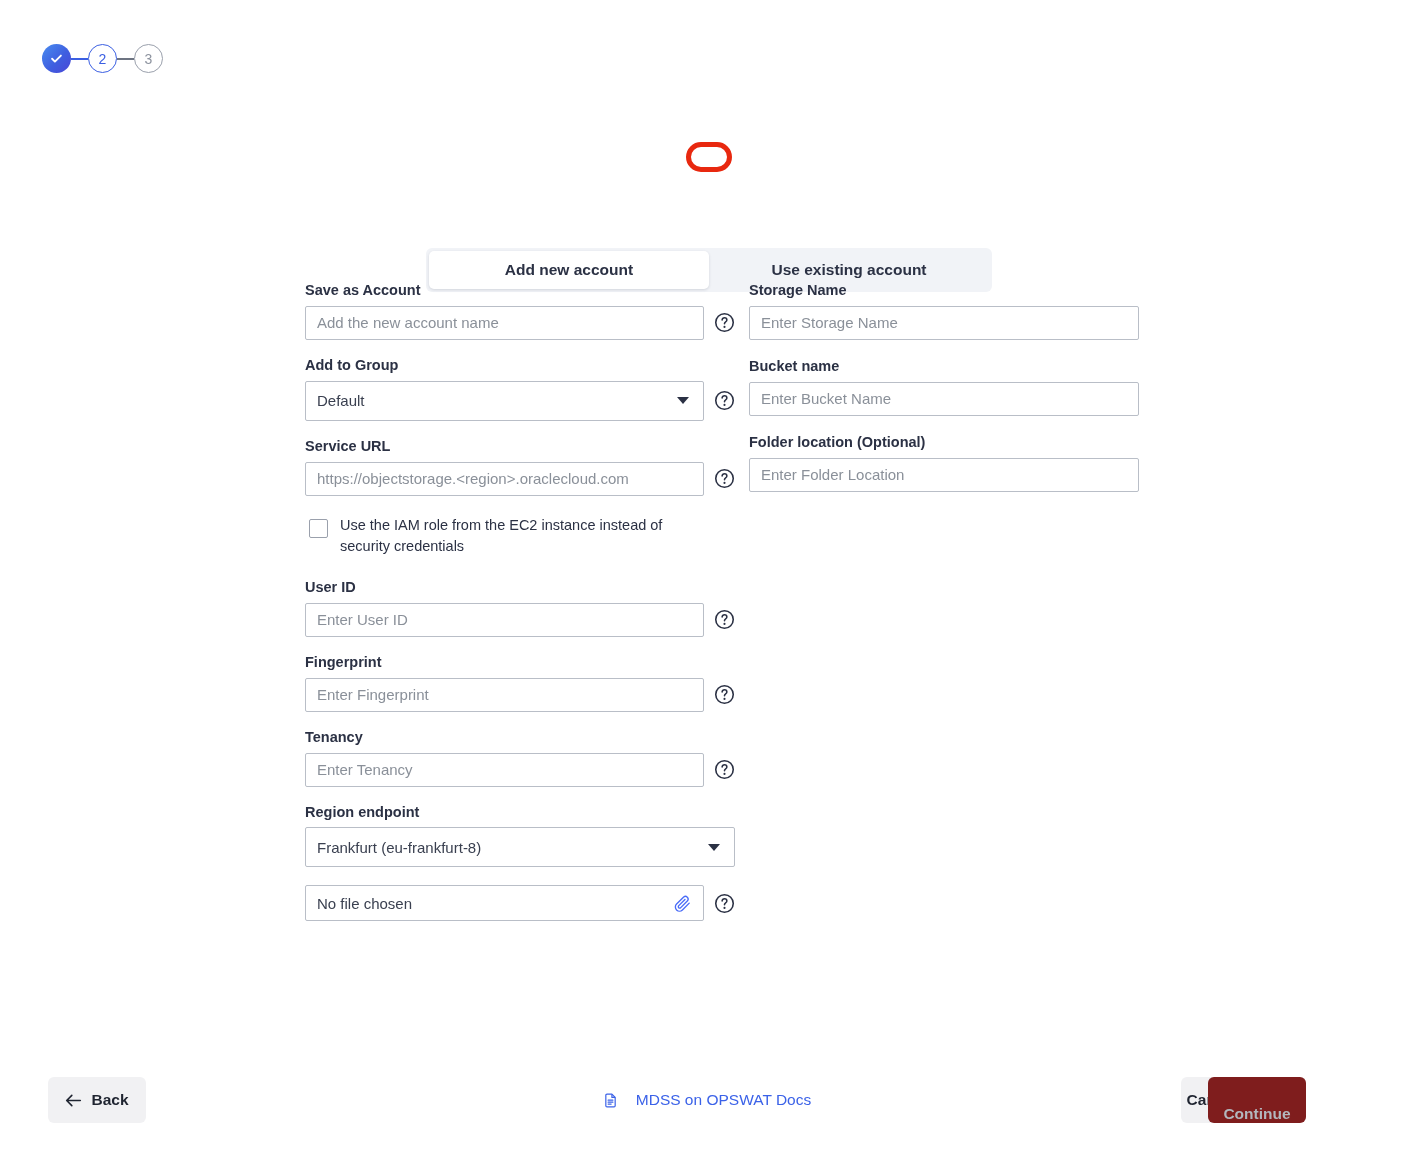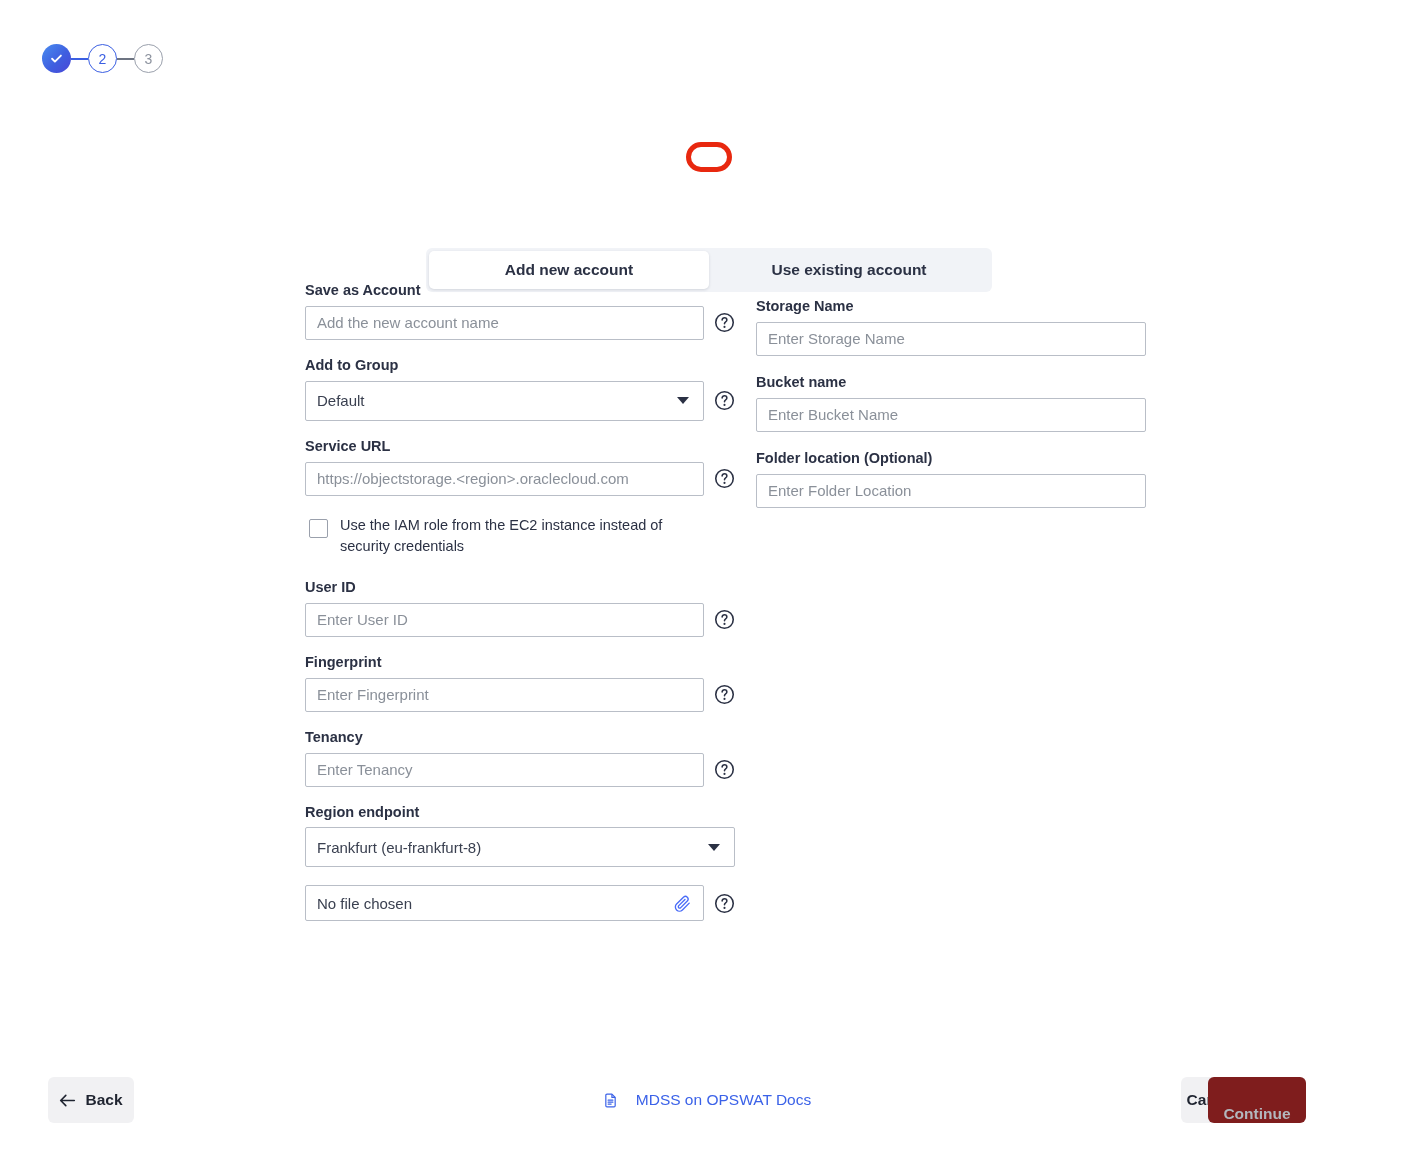--- a/index.html
+++ b/index.html
@@ -109,21 +109,21 @@
   }
 
   
   .form {
     position: absolute;
     left: 0;
     top: 281px;
     width: 1413px;
   }
   .col-left  { position: absolute; left: 305px; top: 0; width: 430px; }
-  .col-right { position: absolute; left: 749px; top: 16px; width: 390px; margin-left: 7px; }
+  .col-right { position: absolute; left: 749px; top: 0; width: 390px; }
 
   .field { margin-bottom: 16px; }
   .field-label {
     font-size: 14.5px;
     font-weight: bold;
     color: #2b3144;
     margin-bottom: 6px;
     line-height: 1.3;
   }
   .input-row {
@@ -212,21 +212,21 @@
     align-items: center;
     justify-content: center;
     cursor: pointer;
     background: #f1f1f3;
     color: #1f2430;
   }
   .btn-back {
     position: absolute;
     left: 48px;
     top: 0;
-    width: 86px;
+    width: 98px;
     gap: 9px;
   }
   .btn-cancel {
     position: absolute;
     left: 1181px;
     top: 0;
     width: 62px;
   }
   .btn-continue {
     position: absolute;

